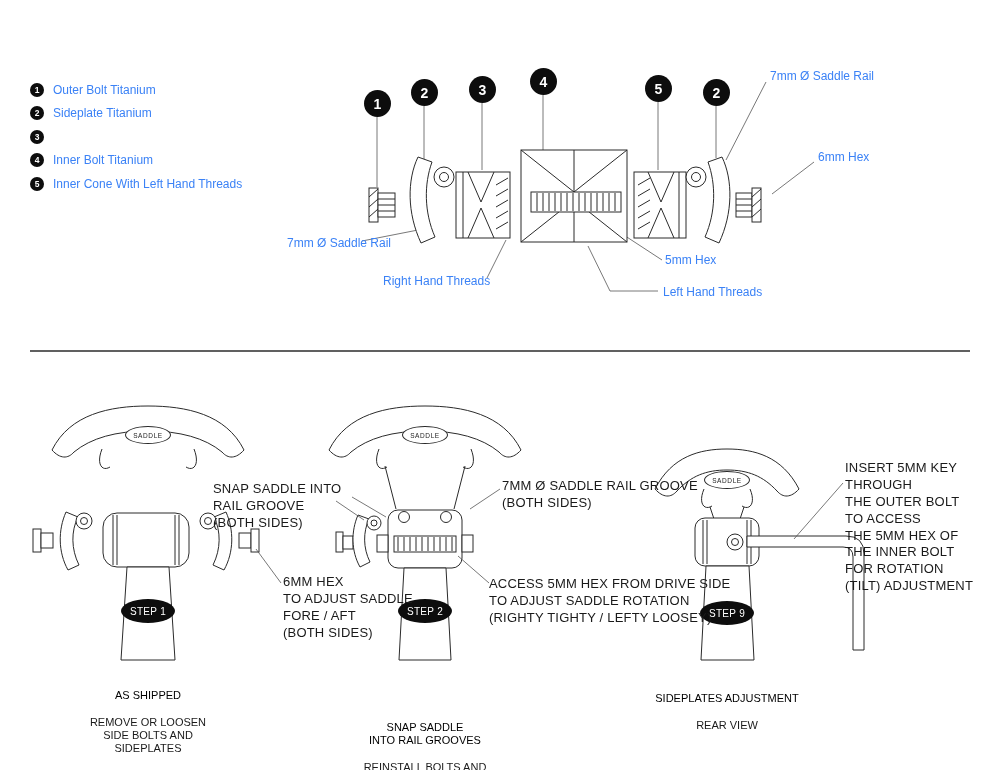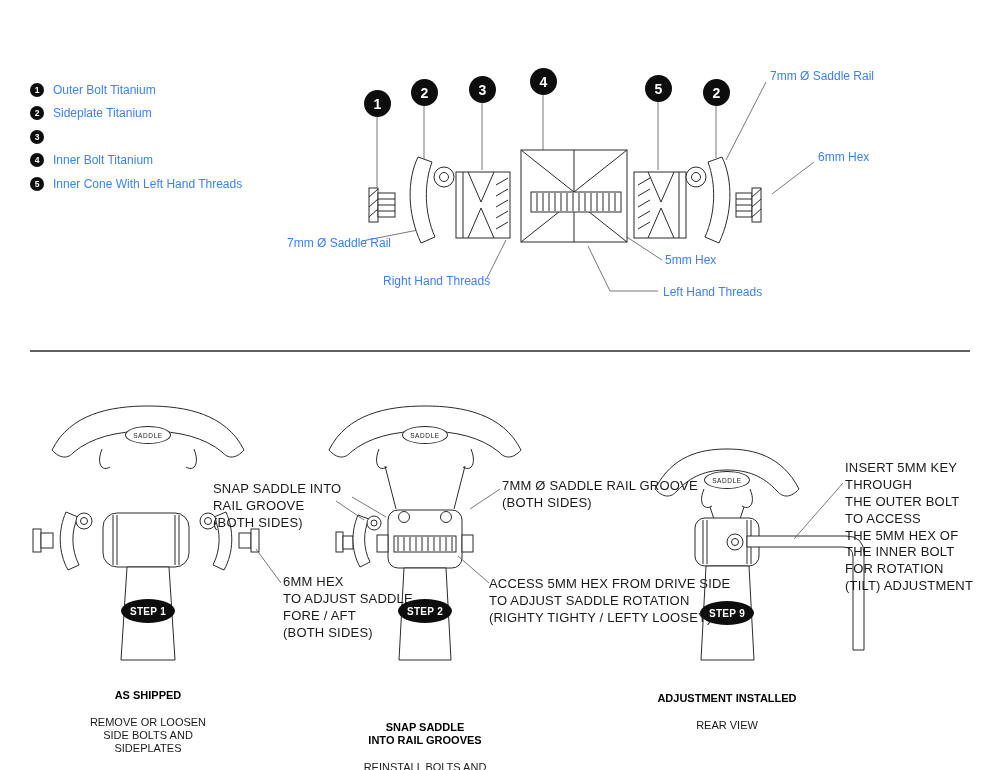--- a/index.html
+++ b/index.html
@@ -7,24 +7,24 @@
   body{background:#fff;font-family:"Liberation Sans","DejaVu Sans",sans-serif;color:#111;position:relative;overflow:hidden}
   .abs{position:absolute}
   .title{font-size:17px;font-weight:bold;letter-spacing:.4px;color:#000}
   .lrow{display:flex;align-items:center;gap:9px;height:23.5px}
   .lnum{width:14px;height:14px;border-radius:50%;background:#0d0d0d;color:#fff;font-size:8.5px;font-weight:bold;display:flex;align-items:center;justify-content:center;flex:0 0 14px}
   .ltext{font-size:12px;white-space:nowrap;color:#3b82f6}
   .balloon{width:27px;height:27px;border-radius:50%;background:#0d0d0d;color:#fff;font-weight:bold;font-size:14px;display:flex;align-items:center;justify-content:center}
   .lbl{font-size:12px;color:#3b82f6;white-space:nowrap}
   .ann{font-size:13px;line-height:1.3;color:#1a1a1a;letter-spacing:.2px;white-space:pre-line}
   .ann.c{text-align:left}
-  .badge{width:54px;height:24px;background:#0d0d0d;border-radius:50%;color:#fff;font-size:10px;font-weight:bold;display:flex;align-items:center;justify-content:center;letter-spacing:.3px}
+  .badge{width:54px;height:24px;background:#0d0d0d;border-radius:50%;color:#fff;font-size:10px;font-weight:normal;display:flex;align-items:center;justify-content:center;letter-spacing:.3px}
   .saddle-oval{width:46px;height:18px;border:1px solid #2a2a2a;border-radius:50%;background:#fff;display:flex;align-items:center;justify-content:center;font-size:6.5px;letter-spacing:.6px;color:#222}
   .cap{text-align:center;font-size:11px;line-height:1.2;white-space:pre-line;color:#1a1a1a}
-  .cap-b{font-weight:bold;color:#000}
+  .cap-b{font-weight:normal;color:#000}
   svg{position:absolute;left:0;top:0}
   svg line,svg path,svg rect,svg circle,svg polyline,svg polygon{stroke:#2b2b2b;stroke-width:1;fill:none}
   svg .f{fill:#fff}
   svg .thin{stroke:#555;stroke-width:.8}
 </style>
 </head>
 <body>
 
 <div style="position:relative;width:1000px;height:770px">
 
@@ -278,17 +278,17 @@
 SIDE BOLTS AND
 SIDEPLATES</div>
   </div>
   <div class="abs cap" style="left:350px;top:708px;width:150px">
     <div class="cap-b">SNAP SADDLE
 INTO RAIL GROOVES</div>
     <div>REINSTALL BOLTS AND
 SIDEPLATES</div>
   </div>
   <div class="abs cap" style="left:637px;top:679px;width:180px">
-    <div class="cap-b">ADJUSTMENT INSTALLED</div>
+    <div class="cap-b">SIDEPLATES ADJUSTMENT</div>
     <div>REAR VIEW</div>
   </div>
 
 </div>
 
 </body></html>

